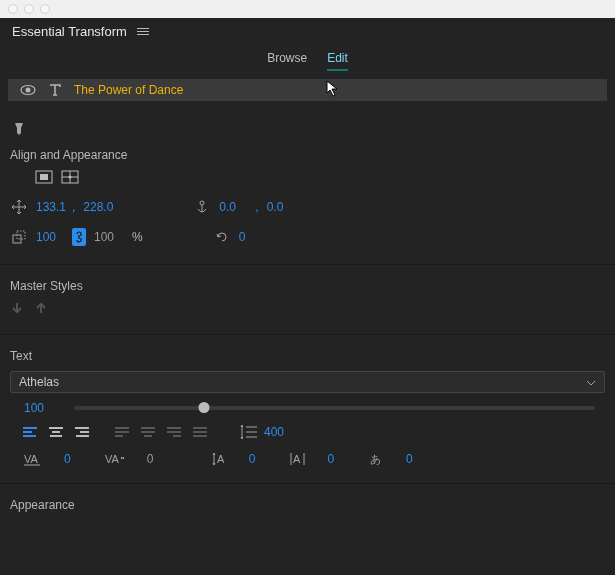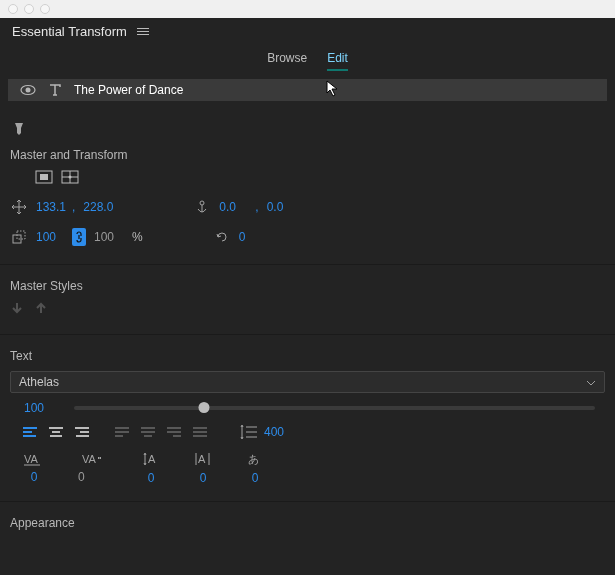--- a/index.html
+++ b/index.html
@@ -6,21 +6,21 @@
   body { width: 615px; height: 575px; background: #232323; color: #b8b8b8; font-size: 12px; overflow: hidden; }
   .titlebar { height: 18px; background: #f0f0f0; display: flex; align-items: center; padding: 0 8px; gap: 6px; }
   .dot { width: 10px; height: 10px; border-radius: 50%; border: 1px solid #d0d0d0; background: #f7f7f7; }
   .panel-header { display: flex; align-items: center; padding: 6px 12px 8px; color: #e5e5e5; font-size: 13px; gap: 10px; }
   .hamburger { display: inline-block; width: 12px; }
   .hamburger span { display: block; height: 1px; background: #bbb; margin: 2px 0; }
   .tabs { display: flex; gap: 20px; justify-content: center; padding: 4px 0 6px; }
   .tab { color: #bdbdbd; cursor: pointer; padding-bottom: 4px; }
   .tab.active { color: #7dd3fc; border-bottom: 2px solid #0f766e; }
   .cursor { position: absolute; left: 326px; top: 80px; pointer-events: none; }
-  .layer-row { background: #3a3a3a; height: 22px; display: flex; align-items: center; gap: 12px; padding: 0 12px; margin: 2px 8px 0; color: #ffffff; }
+  .layer-row { background: #3a3a3a; height: 22px; display: flex; align-items: center; gap: 12px; padding: 0 12px; margin: 2px 8px 0; color: #eab308; }
   .layer-row svg { opacity: 0.85; }
   .tool-strip { padding: 6px 12px 4px; }
   .tool-strip svg { opacity: 0.85; }
   .section-label { color: #b8b8b8; padding: 6px 10px 4px; font-size: 12px; }
   .content { padding: 0 10px; }
   .row { display: flex; align-items: center; gap: 8px; height: 30px; }
   .icon-slot { width: 18px; display: flex; justify-content: center; opacity: 0.85; }
   .val { color: #2d8ceb; min-width: 40px; }
   .val-dim { color: #9a9a9a; min-width: 30px; }
   .comma { color: #2d8ceb; }
@@ -31,21 +31,21 @@
   .select-row { display: flex; align-items: center; gap: 10px; padding: 4px 10px; }
   .arrow-btn { opacity: 0.35; }
   .slider-track { height: 4px; background: #3a3a3a; border-radius: 2px; position: relative; }
   .slider-thumb { width: 11px; height: 11px; background: #bcbcbc; border-radius: 50%; position: absolute; top: -4px; transform: translateX(-50%); }
   .slider-thumb.ring { background: transparent; border: 2px solid #bcbcbc; }
   .blue { color: #2d8ceb; }
   .align-icons { display: flex; gap: 6px; padding: 2px 0 6px 24px; }
   .align-btn { width: 20px; height: 18px; display: flex; align-items: center; justify-content: center; }
   .align-btn.dim { opacity: 0.35; }
   .text-icons-row { display: flex; align-items: center; gap: 34px; padding: 6px 10px 4px 24px; }
-  .text-param { display: flex; align-items: center; gap: 4px; flex-direction: column; }
+  .text-param { display: flex; align-items: center; gap: 20px; }
   .text-param svg { opacity: 0.85; }
   .link-chip { background: #2d8ceb; color: #111; width: 14px; height: 18px; display: flex; align-items: center; justify-content: center; border-radius: 2px; font-size: 10px; }
 </style>
 </head>
 <body>
 
 <div class="titlebar">
   <div class="dot"></div>
   <div class="dot"></div>
   <div class="dot"></div>
@@ -81,21 +81,21 @@
 </div>
 
 <div style="height:14px"></div>
 
 <div class="tool-strip">
   <svg width="14" height="14" viewBox="0 0 14 14">
       <path d="M3 2 H11 L9 7 V12 L7 14 L5 12 V7 Z" fill="#bbb"></path>
     </svg>
 </div>
 
-<div class="section-label">Master and Transform</div>
+<div class="section-label">Align and Appearance</div>
 
 <div class="content">
   <div class="align-icons">
     <div class="align-btn">
       <svg width="18" height="14" viewBox="0 0 18 14">
           <rect x="1" y="1" width="16" height="12" fill="none" stroke="#bbb"></rect>
           <rect x="5" y="4" width="8" height="6" fill="#bbb"></rect>
         </svg>
     </div>
     <div class="align-btn">

